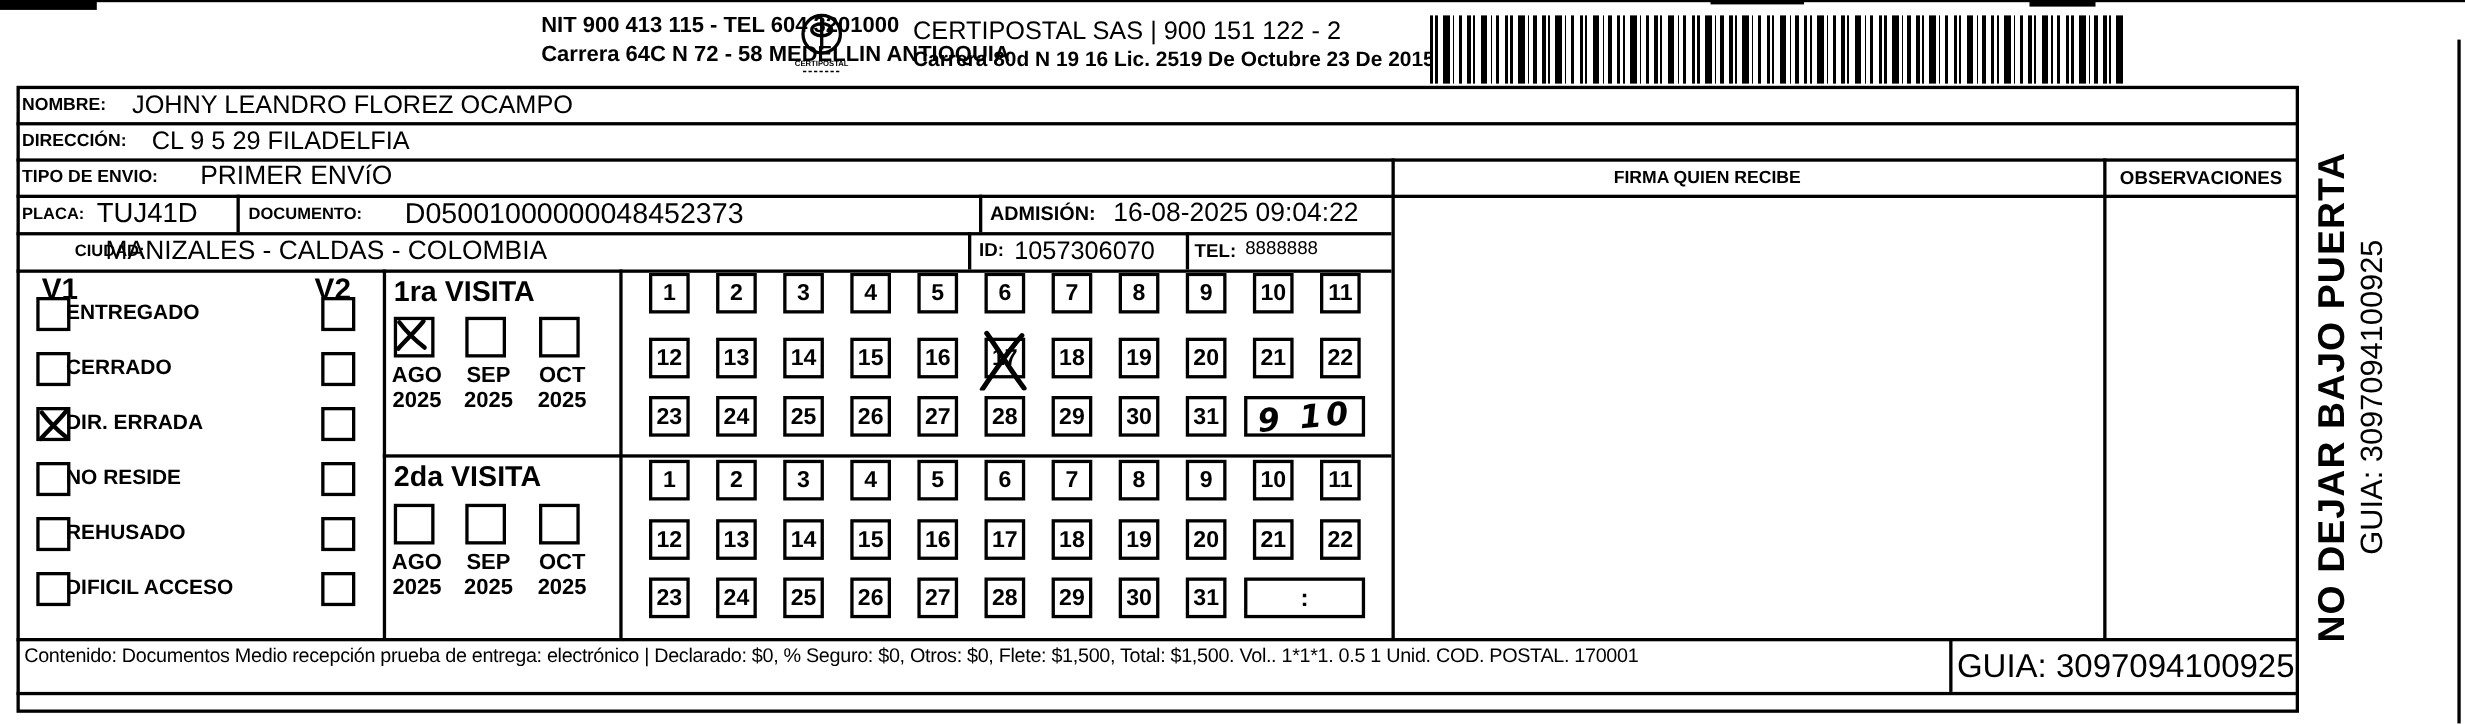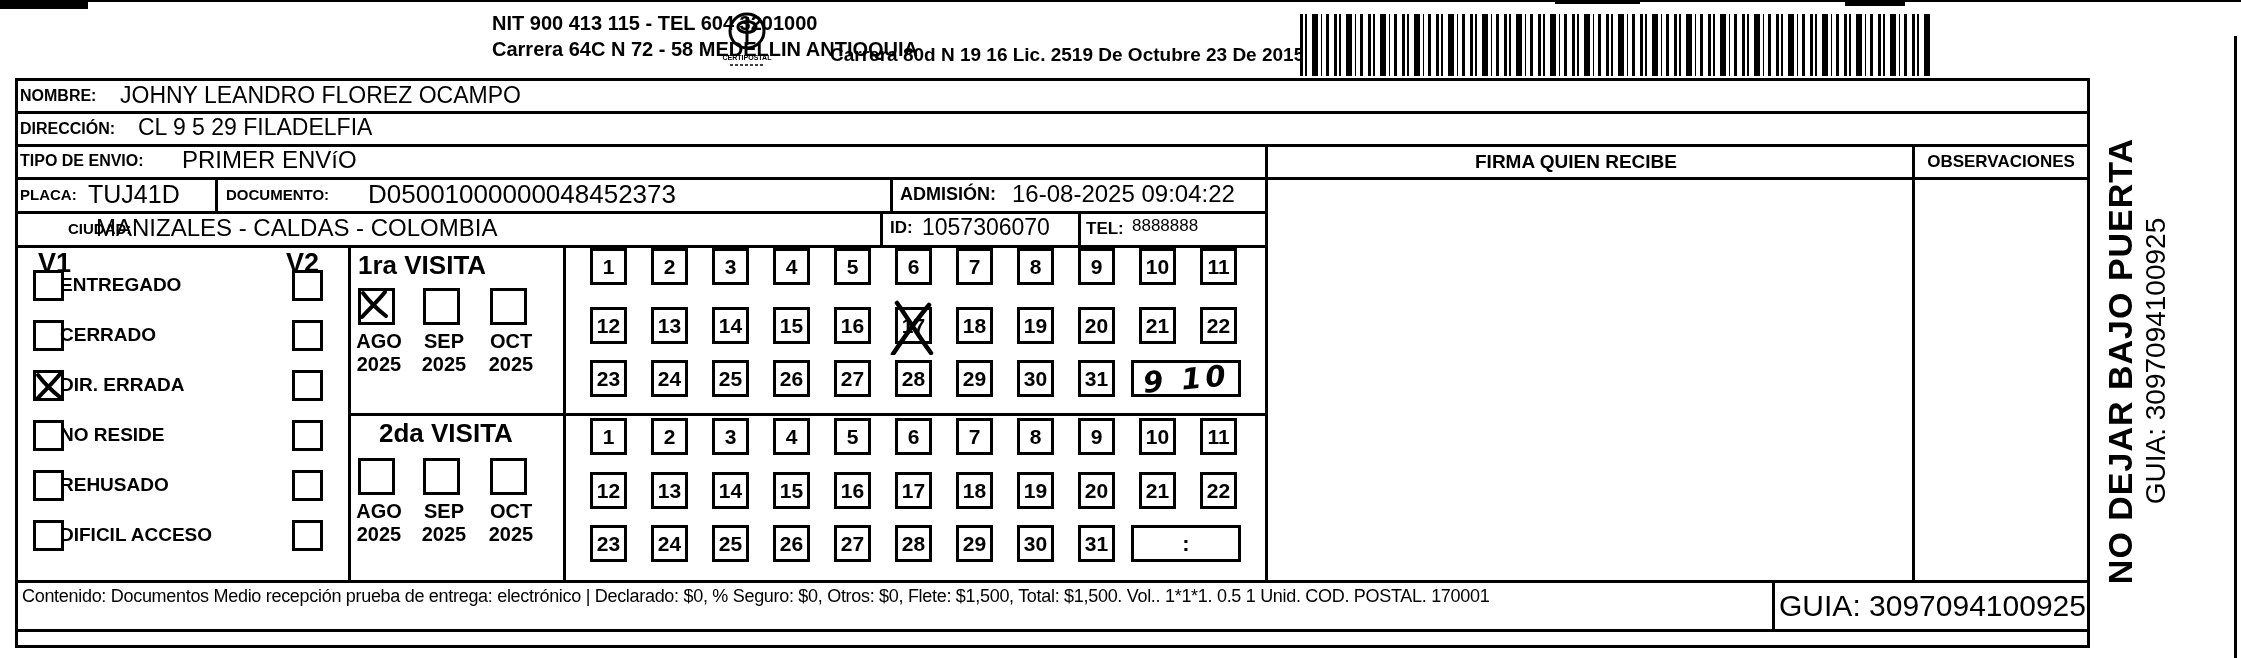--- a/index.html
+++ b/index.html
@@ -62,20 +62,21 @@
   <div class="abs" style="left:718px;top:8px;">
     <svg width="58" height="64" viewBox="0 0 58 64">
       <circle cx="29" cy="23" r="17" fill="none" stroke="#000" stroke-width="3"></circle>
       <path d="M29 9 v28" stroke="#000" stroke-width="3"></path>
       <ellipse cx="29" cy="19" rx="9" ry="5.5" fill="none" stroke="#000" stroke-width="3"></ellipse>
       <text x="29" y="52" font-size="7" text-anchor="middle" font-weight="bold">CERTIPOSTAL</text>
       <path d="M12 57 h34" stroke="#000" stroke-width="1.5" stroke-dasharray="3 2"></path>
     </svg>
   </div>
 
+  <div class="abs" style="left:830px;top:14px;font-size:23px;">CERTIPOSTAL SAS | 900 151 122 - 2</div>
   <div class="abs lbl" style="left:830px;top:44px;font-size:19px;">Carrera 80d N 19 16  Lic. 2519 De Octubre 23 De 2015</div>
 
   <div class="barcode" style="left:1300px;top:14px;width:632px;height:62px;"></div>
 
   <div class="doc-border" style="left:15px;top:78px;width:2075px;height:570px;"></div>
 
   <div class="hline" style="left:15px;top:111px;width:2075px;height:3px;"></div>
   <div class="hline" style="left:15px;top:144px;width:2075px;height:3px;"></div>
   <div class="hline" style="left:15px;top:177px;width:2075px;height:3px;"></div>
   <div class="hline" style="left:15px;top:211px;width:1250px;height:3px;"></div>
@@ -95,21 +96,21 @@
 
   <div class="abs lbl" style="left:20px;top:87px;font-size:16px;">NOMBRE:</div>
   <div class="abs val" style="left:120px;top:82px;font-size:23px;">JOHNY LEANDRO FLOREZ OCAMPO</div>
 
   <div class="abs lbl" style="left:20px;top:120px;font-size:16px;">DIRECCIÓN:</div>
   <div class="abs val" style="left:138px;top:114px;font-size:23px;">CL 9 5 29 FILADELFIA</div>
 
   <div class="abs lbl" style="left:20px;top:152px;font-size:16px;">TIPO DE ENVIO:</div>
   <div class="abs val" style="left:182px;top:146px;font-size:24px;">PRIMER ENVíO</div>
 
-  <div class="abs lbl center" style="left:1268px;top:147px;width:568px;height:30px;font-size:19px;padding-left:24px;">FIRMA QUIEN RECIBE</div>
+  <div class="abs lbl center" style="left:1268px;top:147px;width:568px;height:30px;font-size:16px;">FIRMA QUIEN RECIBE</div>
   <div class="abs lbl center" style="left:1915px;top:147px;width:172px;height:30px;font-size:17px;">OBSERVACIONES</div>
   <div class="abs" style="left:1268px;top:180px;width:644px;height:398px;"></div>
   <div class="abs" style="left:1915px;top:180px;width:172px;height:398px;"></div>
 
   <div class="abs lbl" style="left:20px;top:186px;font-size:15px;">PLACA:</div>
   <div class="abs val" style="left:88px;top:180px;font-size:25px;">TUJ41D</div>
   <div class="abs lbl" style="left:226px;top:186px;font-size:15px;">DOCUMENTO:</div>
   <div class="abs val" style="left:368px;top:179px;font-size:26px;">D05001000000048452373</div>
   <div class="abs lbl" style="left:900px;top:184px;font-size:18px;">ADMISIÓN:</div>
   <div class="abs val" style="left:1012px;top:180px;font-size:24px;">16-08-2025 09:04:22</div>
@@ -193,21 +194,21 @@
       <div class="daybox" style="left: 712px; top: 360px;">25</div>
       <div class="daybox" style="left: 773px; top: 360px;">26</div>
       <div class="daybox" style="left: 834px; top: 360px;">27</div>
       <div class="daybox" style="left: 895px; top: 360px;">28</div>
       <div class="daybox" style="left: 956px; top: 360px;">29</div>
       <div class="daybox" style="left: 1017px; top: 360px;">30</div>
       <div class="daybox" style="left: 1078px; top: 360px;">31</div>
       <div class="widebox" style="left: 1131px; top: 360px; width: 110px;">
         <span class="handwrite">9 10</span>
       </div>
-      <div class="visit-title" style="left: 358px; top: 418px; margin-left: 21px;">2da VISITA</div>
+      <div class="visit-title" style="left: 358px; top: 418px;">2da VISITA</div>
       <div class="mbox" style="left: 358px; top: 458px;"></div>
       <div class="montext" style="left: 352px; top: 500px;">AGO</div>
       <div class="montext" style="left: 352px; top: 523px;">2025</div>
       <div class="mbox" style="left: 423px; top: 458px;"></div>
       <div class="montext" style="left: 417px; top: 500px;">SEP</div>
       <div class="montext" style="left: 417px; top: 523px;">2025</div>
       <div class="mbox" style="left: 490px; top: 458px;"></div>
       <div class="montext" style="left: 484px; top: 500px;">OCT</div>
       <div class="montext" style="left: 484px; top: 523px;">2025</div>
       <div class="daybox" style="left: 590px; top: 418px;">1</div>

